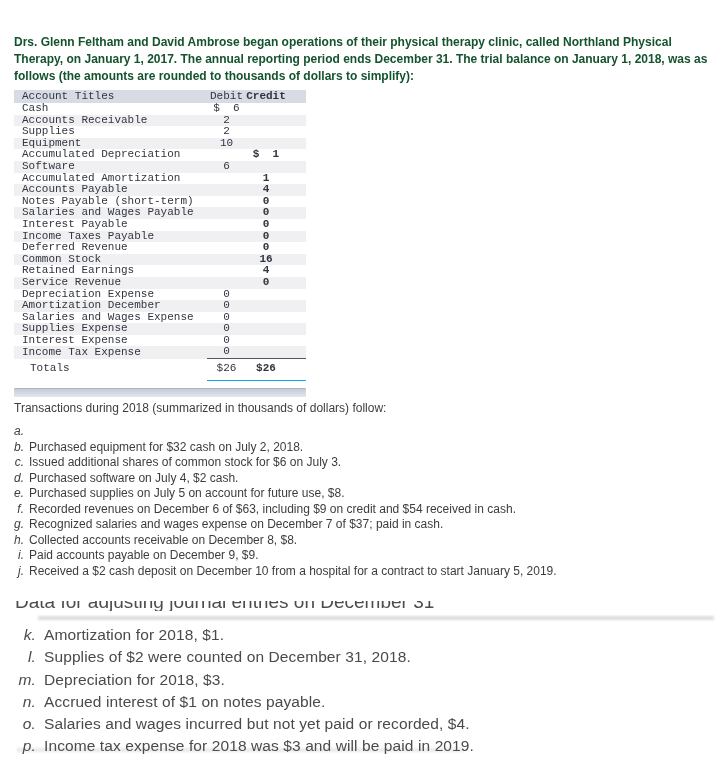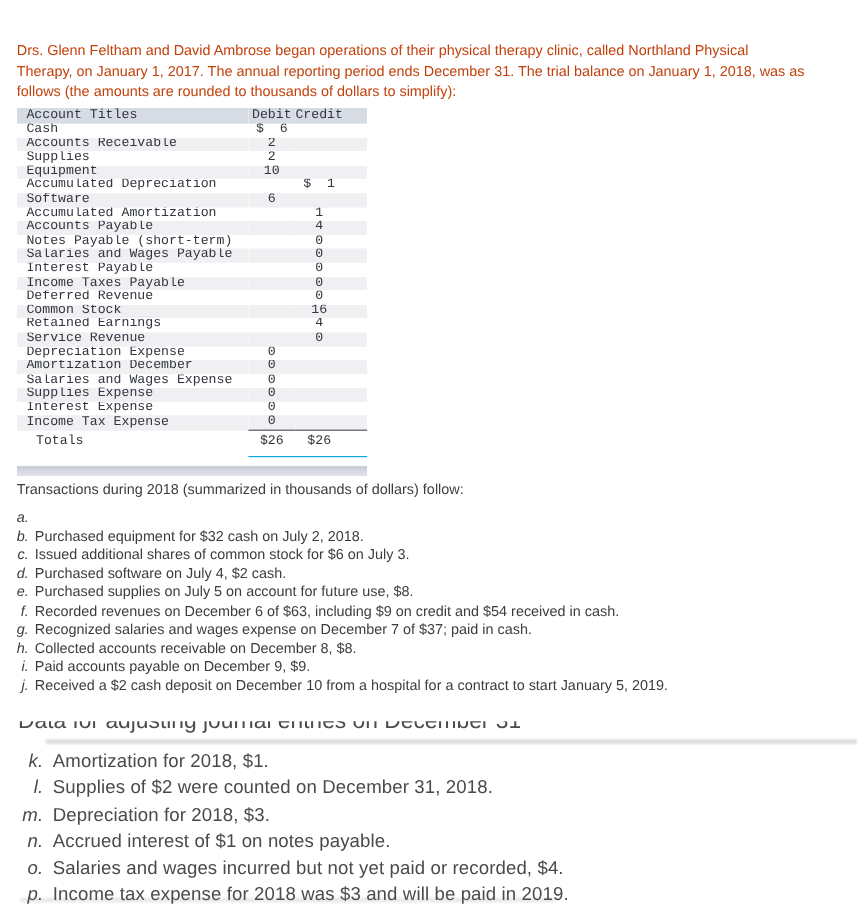--- a/index.html
+++ b/index.html
@@ -13,21 +13,22 @@
   }
 
   
   .intro {
     position: absolute;
     top: 34px;
     left: 14px;
     width: 702px;
     font-size: 12px;
     line-height: 16.8px;
-    color: #c2410c;
+    color: #14532d;
+    font-weight: bold;
   }
   .intro .line { display: block; white-space: nowrap; }
 
   
   .tb-wrap {
     position: absolute;
     top: 90px;
     left: 14px;
     width: 292px;
   }
@@ -50,21 +51,21 @@
   table.tb col.c-debit { width: 39px; }
   table.tb col.c-credit{ width: 60px; }
   table.tb thead th {
     background: #d7dbe4;
     font-weight: normal;
     height: 13px;
     line-height: 13px;
   }
   table.tb th.acct, table.tb td.acct { text-align: left; padding-left: 8px; }
   table.tb th.num,  table.tb td.num  { text-align: center; }
-  table.tb th.credit, table.tb td.credit { padding-right: 20px; }
+  table.tb th.credit, table.tb td.credit { padding-right: 20px; font-weight: bold; }
   table.tb tbody tr:nth-child(even) { background: #f0f0f3; }
   table.tb tbody tr.rule td.num { border-bottom: 1px solid #55565c; }
   table.tb tbody tr.totals { background: #ffffff; }
   table.tb tbody tr.totals td {
     padding-top: 4px;
     padding-bottom: 5px;
     height: auto;
   }
   table.tb tbody tr.totals td.acct { padding-left: 16px; }
   table.tb tbody tr.totals td.num { border-bottom: 1px solid #0ea5e9; }

